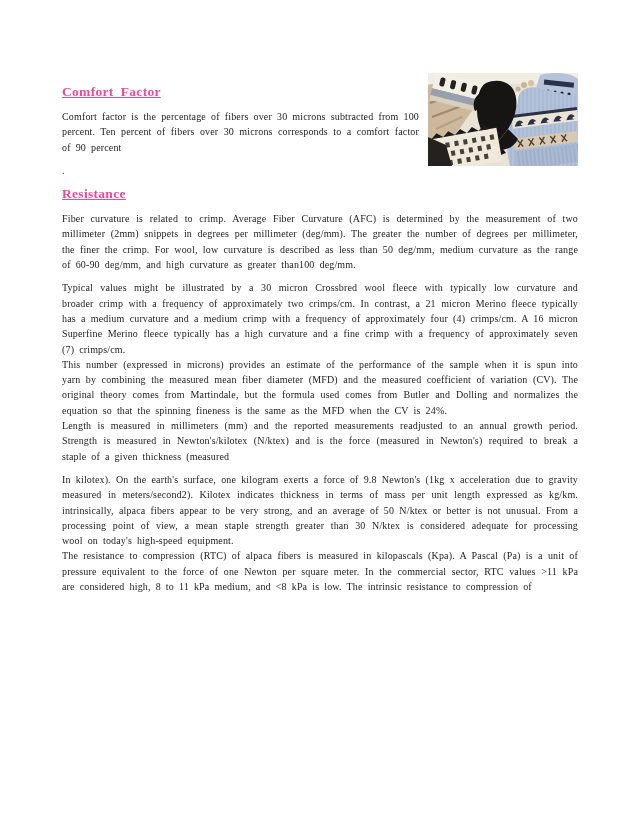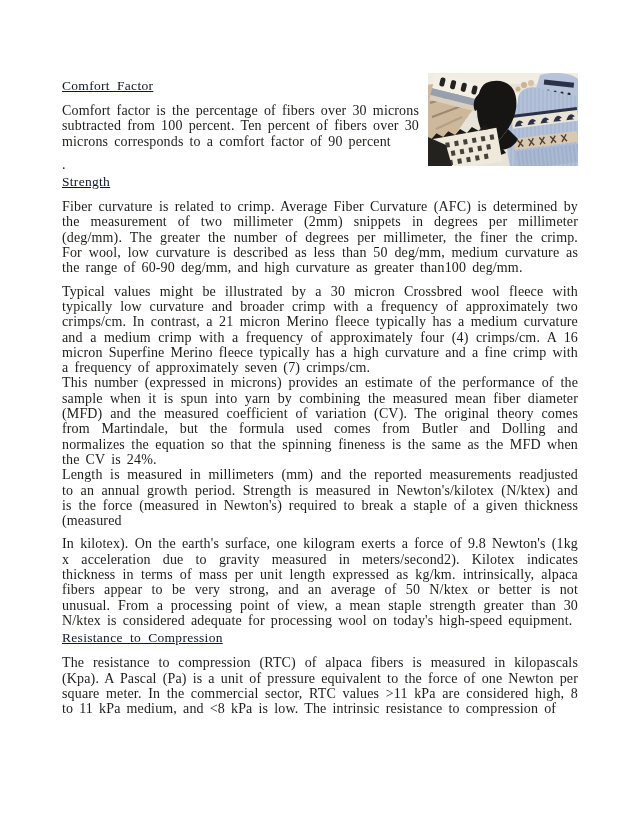--- a/index.html
+++ b/index.html
@@ -22,30 +22,30 @@
   .photo-float {
     float: right;
     width: 150px; height: 93px;
     margin: -3px 0 8px 9px;
     background: #e8e3d7;
     overflow: hidden;
   }
   .photo-float svg { display: block; }
   h2.sec-heading {
     font-size: 13.5px;
-    font-weight: normal;
+    font-weight: bold;
     text-decoration: underline;
-    margin: 2px 0 9px 0;
+    margin: 8px 0 9px 0;
     letter-spacing: 0.3px;
     word-spacing: 3.5px;
-    color: #0f172a;
+    color: #ec4899;
   }
   .sec:first-child h2.sec-heading { margin-top: 0; }
   p.body-text {
-    font-size: 14px;
+    font-size: 10px;
     line-height: 15.3px;
     text-align: justify;
     word-spacing: 2.4px;
     letter-spacing: 0.15px;
     margin: 0 0 8px 0;
   }
   p.body-text:last-child { margin-bottom: 0; }
   .sec { margin: 0; }
   .sec-resist { clear: none; }
 </style>
@@ -149,33 +149,32 @@
       </svg>
     </div>
 
     <div class="sec">
       <h2 class="sec-heading">Comfort Factor</h2>
       <p class="body-text">Comfort factor is the percentage of fibers over 30 microns subtracted from 100 percent. Ten percent of fibers over 30 microns corresponds to a comfort factor of 90 percent</p>
       <p class="body-text">.</p>
     </div>
 
     <div class="sec">
-      <h2 class="sec-heading">Strength</h2>
+      <h2 class="sec-heading">Resistance</h2>
       <p class="body-text">Fiber curvature is related to crimp. Average Fiber Curvature (AFC) is determined by the measurement of two millimeter (2mm) snippets in degrees per millimeter (deg/mm). The greater the number of degrees per millimeter, the finer the crimp. For wool, low curvature is described as less than 50 deg/mm, medium curvature as the range of 60-90 deg/mm, and high curvature as greater than100 deg/mm.</p>
       <p class="body-text">Typical values might be illustrated by a 30 micron Crossbred wool fleece with typically low curvature and broader crimp with a frequency of approximately two crimps/cm. In contrast, a 21 micron Merino fleece typically has a medium curvature and a medium crimp with a frequency of approximately four (4) crimps/cm. A 16 micron Superfine Merino fleece typically has a high curvature and a fine crimp with a frequency of approximately seven (7) crimps/cm.</p>
     </div>
 
     <div class="sec">
       <p class="body-text">This number (expressed in microns) provides an estimate of the performance of the sample when it is spun into yarn by combining the measured mean fiber diameter (MFD) and the measured coefficient of variation (CV). The original theory comes from Martindale, but the formula used comes from Butler and Dolling and normalizes the equation so that the spinning fineness is the same as the MFD when the CV is 24%.</p>
     </div>
 
     <div class="sec">
       <p class="body-text">Length is measured in millimeters (mm) and the reported measurements readjusted to an annual growth period. Strength is measured in Newton's/kilotex (N/ktex) and is the force (measured in Newton's) required to break a staple of a given thickness (measured</p>
       <p class="body-text">In kilotex). On the earth's surface, one kilogram exerts a force of 9.8 Newton's (1kg x acceleration due to gravity measured in meters/second2). Kilotex indicates thickness in terms of mass per unit length expressed as kg/km. intrinsically, alpaca fibers appear to be very strong, and an average of 50 N/ktex or better is not unusual. From a processing point of view, a mean staple strength greater than 30 N/ktex is considered adequate for processing wool on today's high-speed equipment.</p>
     </div>
 
     <div class="sec sec-resist">
-      <h2 class="sec-heading">Resistance to Compression</h2>
       <p class="body-text">The resistance to compression (RTC) of alpaca fibers is measured in kilopascals (Kpa). A Pascal (Pa) is a unit of pressure equivalent to the force of one Newton per square meter. In the commercial sector, RTC values &gt;11 kPa are considered high, 8 to 11 kPa medium, and &lt;8 kPa is low. The intrinsic resistance to compression of</p>
     </div>
 
   </div>
 </div>
 
 </body></html>

